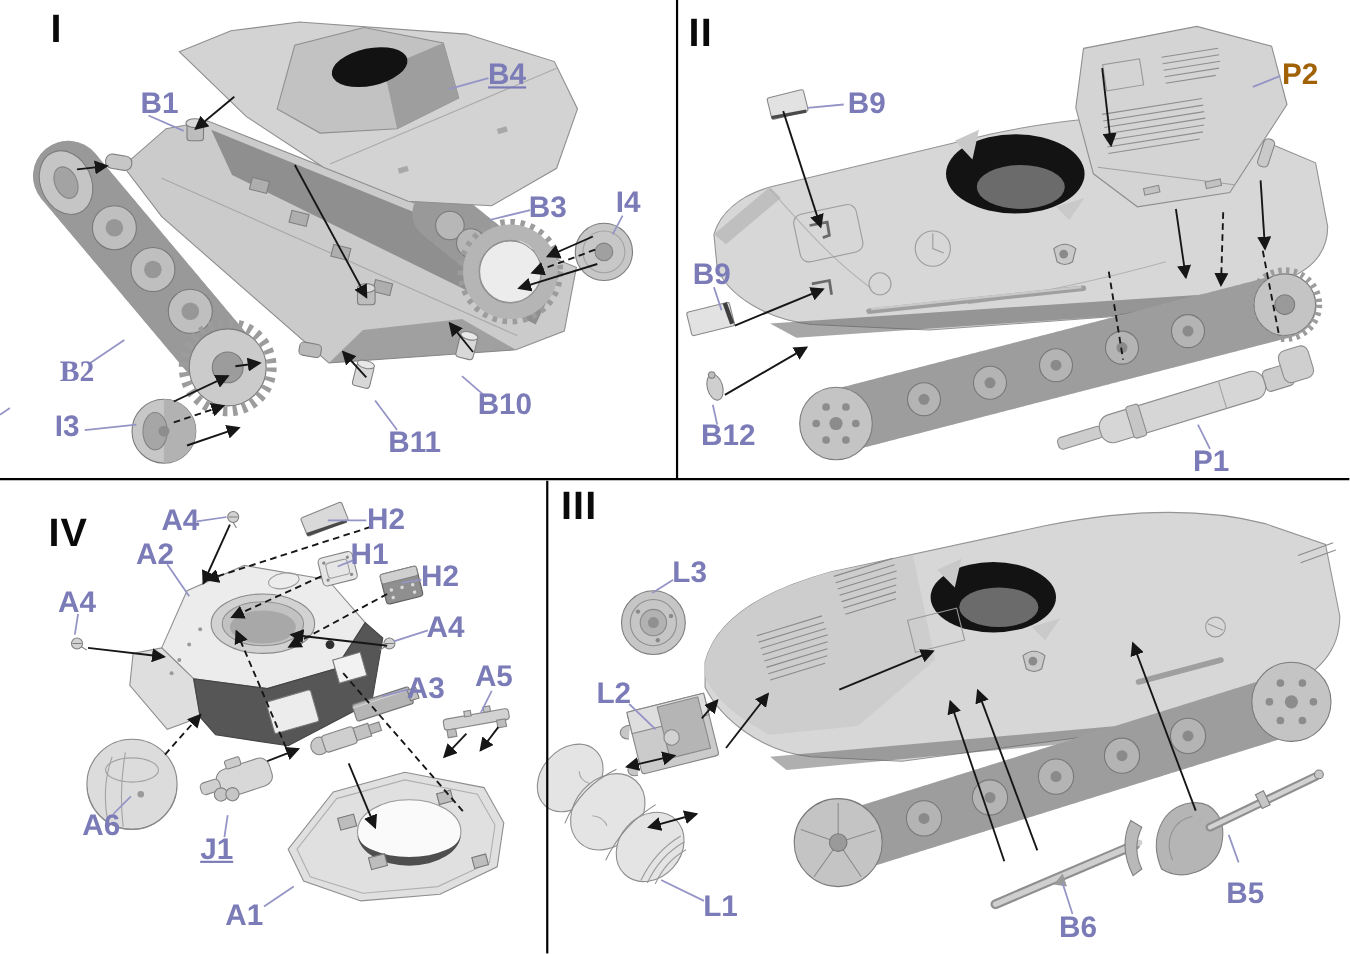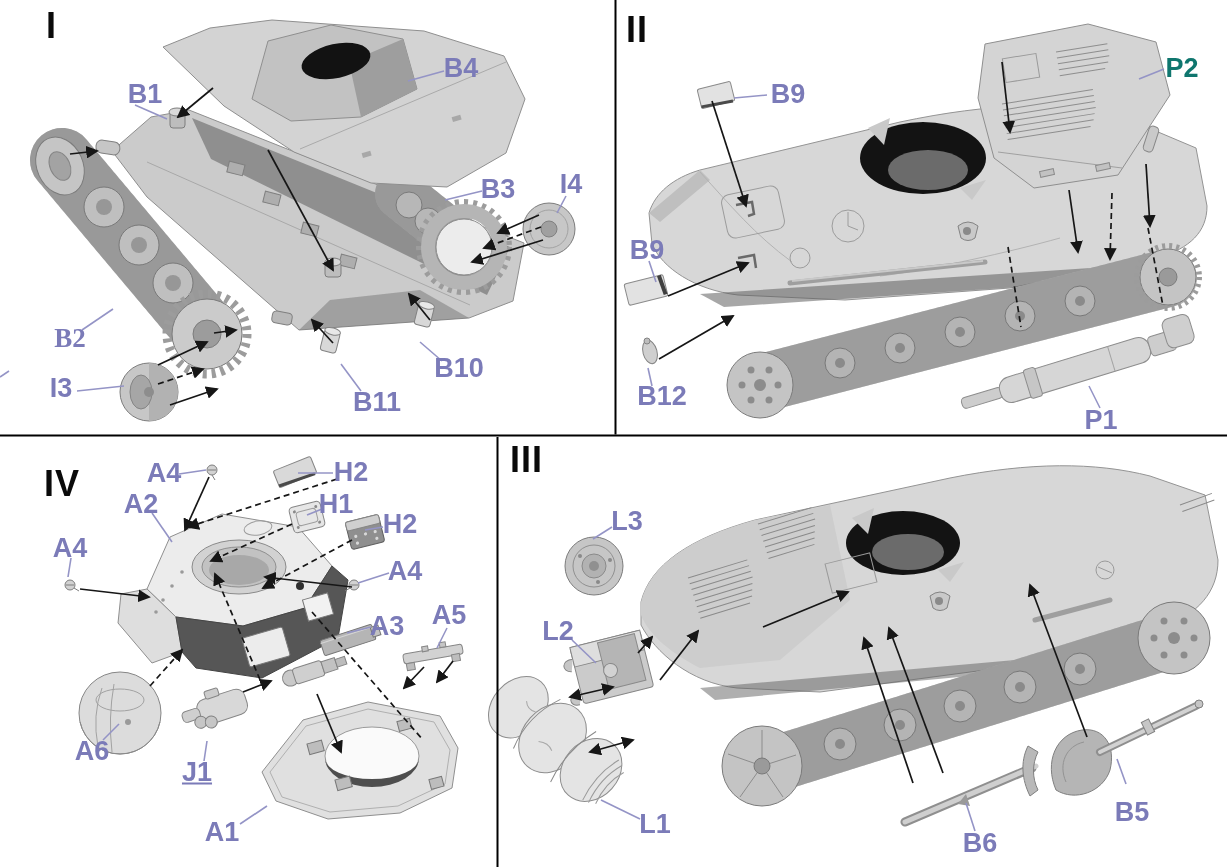--- a/index.html
+++ b/index.html
@@ -457,29 +457,29 @@
   </g>
 </svg>
 
 <div class="numeral num-1">I</div>
 <div class="numeral num-2">II</div>
 <div class="numeral num-3">III</div>
 <div class="numeral num-4">IV</div>
 
 <div id="label-layer">
       <div class="part-label" style="left: 118px; top: 94px; color: rgb(123, 123, 184); margin-left: 27px;">B1</div>
-      <div class="part-label" style="left: 461px; top: 68px; color: rgb(123, 123, 184);">B4</div>
+      <div class="part-label" style="left: 461px; top: 68px; color: rgb(123, 123, 184); text-decoration: underline;">B4</div>
       <div class="part-label" style="left: 498px; top: 189px; color: rgb(123, 123, 184);">B3</div>
       <div class="part-label" style="left: 571px; top: 184px; color: rgb(123, 123, 184); text-align: center;">I4</div>
       <div class="part-label" style="left: 70px; top: 338px; color: rgb(123, 123, 184); font-family: Liberation Serif, serif;">B2</div>
       <div class="part-label" style="left: 61px; top: 388px; color: rgb(123, 123, 184);">I3</div>
       <div class="part-label" style="left: 377px; top: 402px; color: rgb(123, 123, 184);">B11</div>
       <div class="part-label" style="left: 459px; top: 368px; color: rgb(123, 123, 184);">B10</div>
       <div class="part-label" style="left: 788px; top: 94px; color: rgb(123, 123, 184);">B9</div>
-      <div class="part-label" style="left: 1182px; top: 68px; color: #0f766e;">P2</div>
+      <div class="part-label" style="left: 1182px; top: 68px; color: #a16207;">P2</div>
       <div class="part-label" style="left: 647px; top: 250px; color: rgb(123, 123, 184);">B9</div>
       <div class="part-label" style="left: 662px; top: 396px; color: rgb(123, 123, 184); text-align: right;">B12</div>
       <div class="part-label" style="left: 1101px; top: 420px; color: rgb(123, 123, 184);">P1</div>
       <div class="part-label" style="left: 627px; top: 521px; color: rgb(123, 123, 184);">L3</div>
       <div class="part-label" style="left: 558px; top: 631px; color: rgb(123, 123, 184);">L2</div>
       <div class="part-label" style="left: 655px; top: 824px; color: rgb(123, 123, 184);">L1</div>
       <div class="part-label" style="left: 980px; top: 843px; color: rgb(123, 123, 184);">B6</div>
       <div class="part-label" style="left: 1132px; top: 792px; color: rgb(123, 123, 184); margin-top: 20px;">B5</div>
       <div class="part-label" style="left: 164px; top: 473px; color: rgb(123, 123, 184);">A4</div>
       <div class="part-label" style="left: 351px; top: 472px; color: rgb(123, 123, 184);">H2</div>

